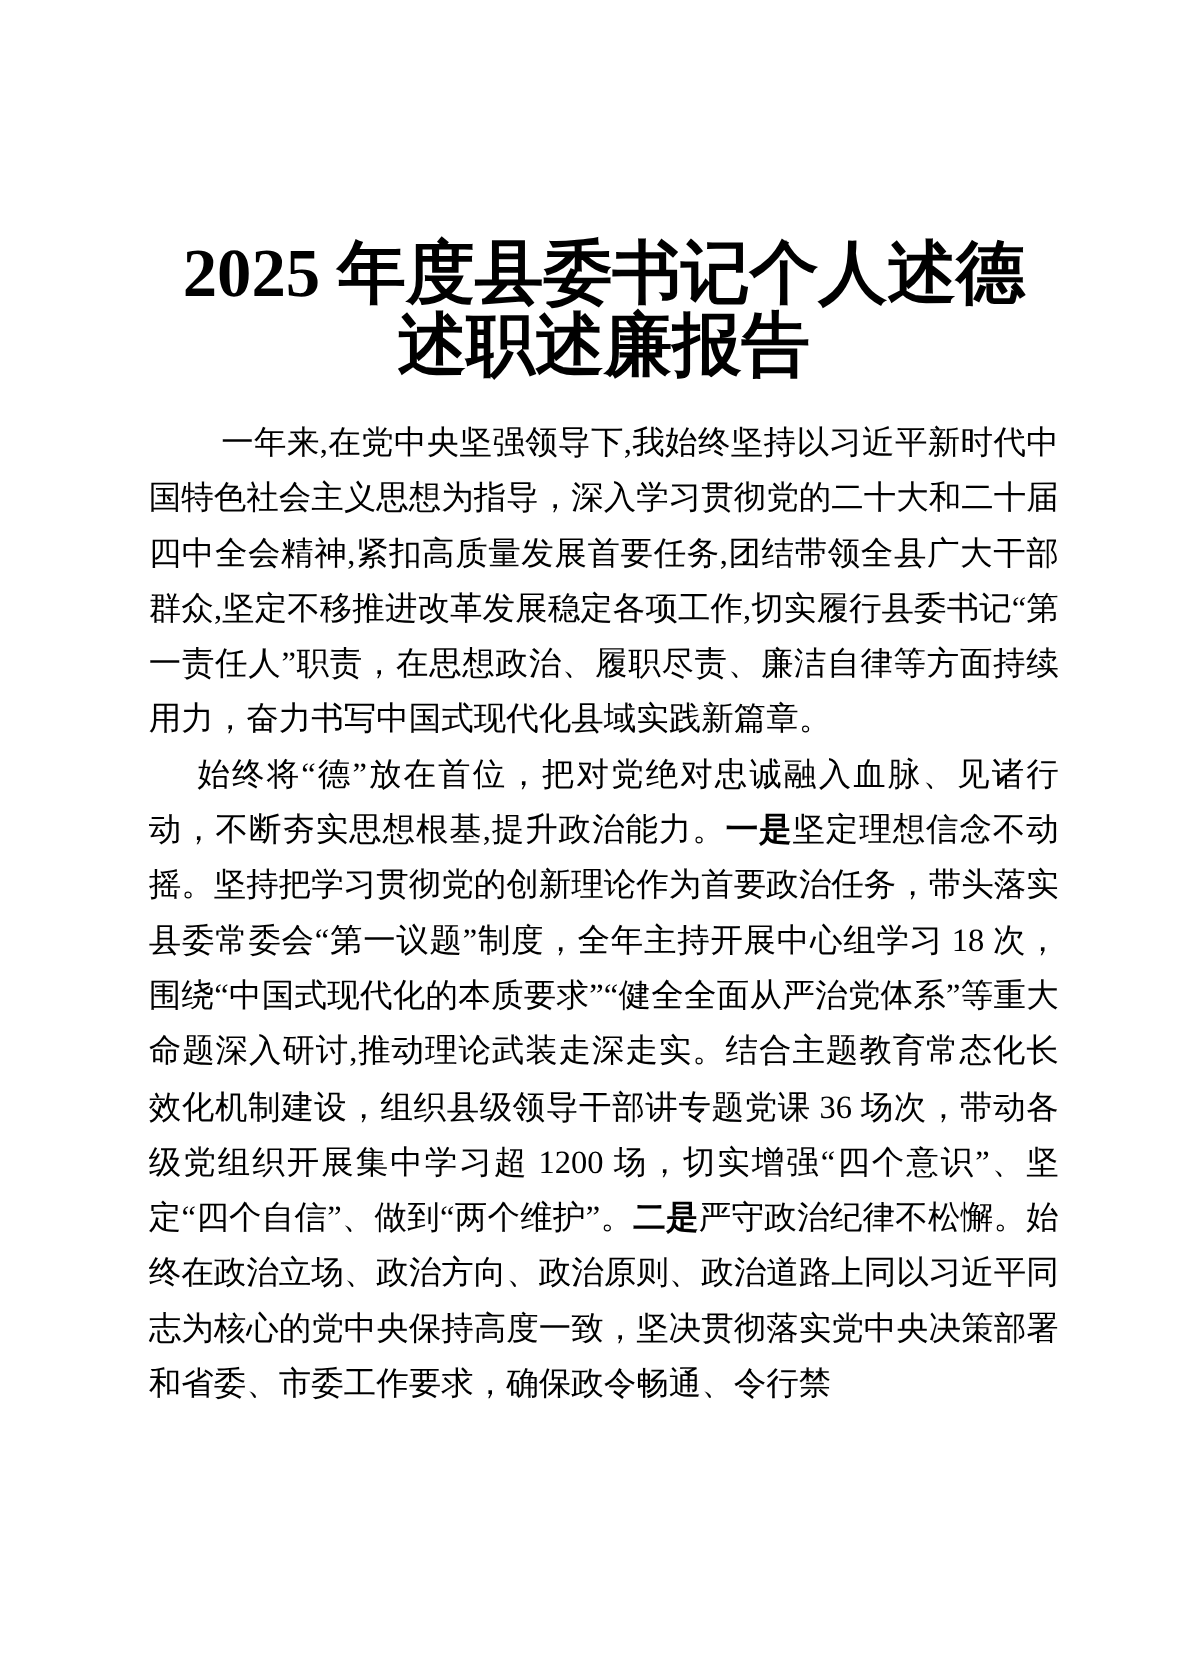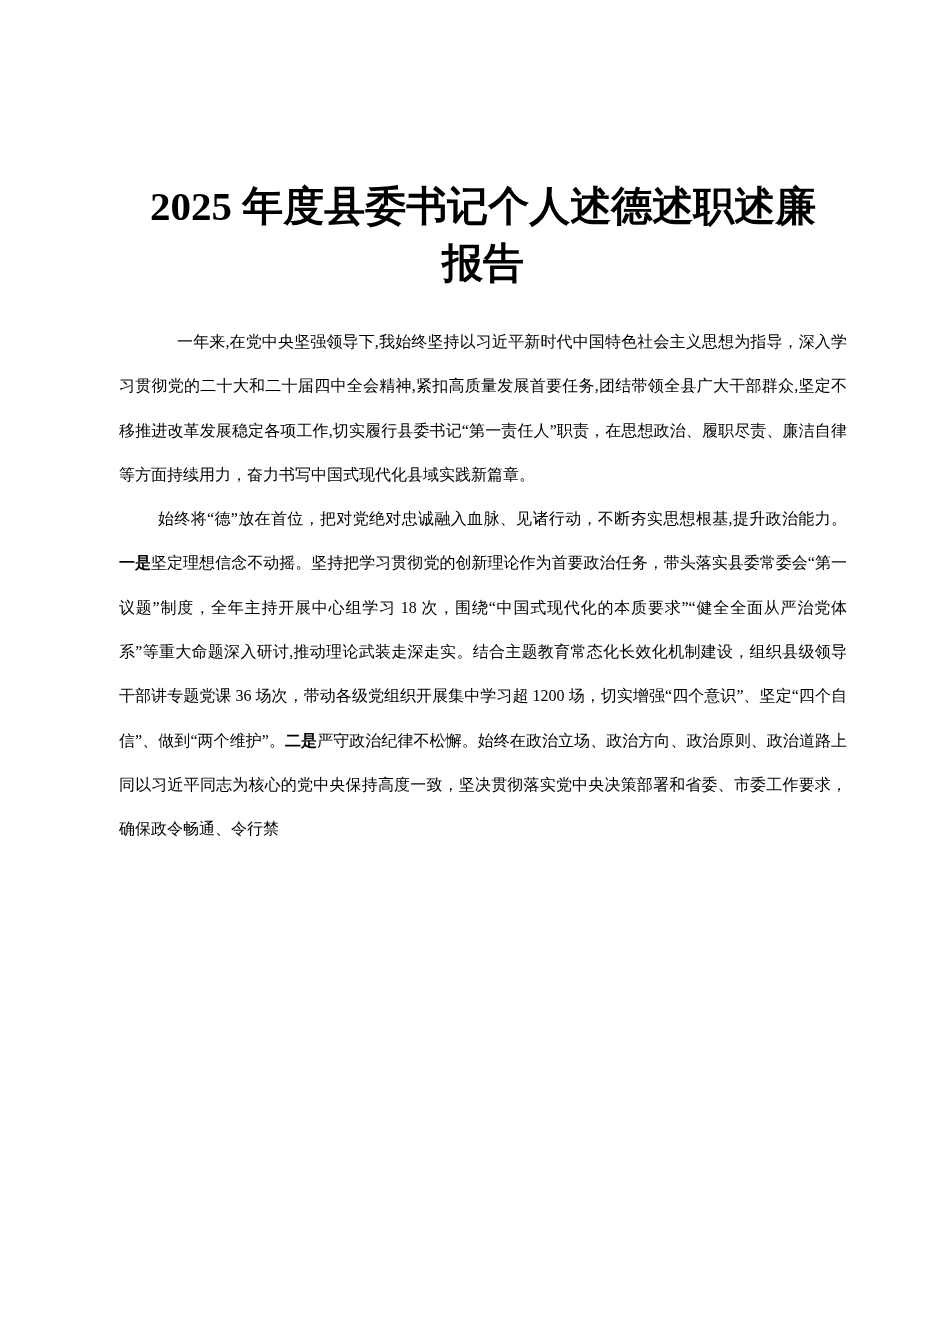--- a/index.html
+++ b/index.html
@@ -13,30 +13,30 @@
   }
   .page {
     width: 950px;
     height: 1344px;
     background: #ffffff;
     padding: 178px 103px 0 119px;
     overflow: hidden;
   }
   .doc-title {
     width: 700px;
-    margin: 0 auto;
-    font-size: 41px;
+    margin: 12px auto;
+    font-size: 55px;
     line-height: 57px;
     font-weight: 700;
     text-align: center;
     word-break: break-all;
   }
   .content { margin-top: 28px; }
   .para {
-    font-size: 16px;
+    font-size: 26px;
     line-height: 44.3px;
     text-align: justify;
     text-justify: inter-character;
     word-break: break-all;
   }
   .para.heading { font-weight: 700; }
   .run { font-weight: inherit; }
   .run-bold { font-weight: 700; }
 </style>
 </head>

